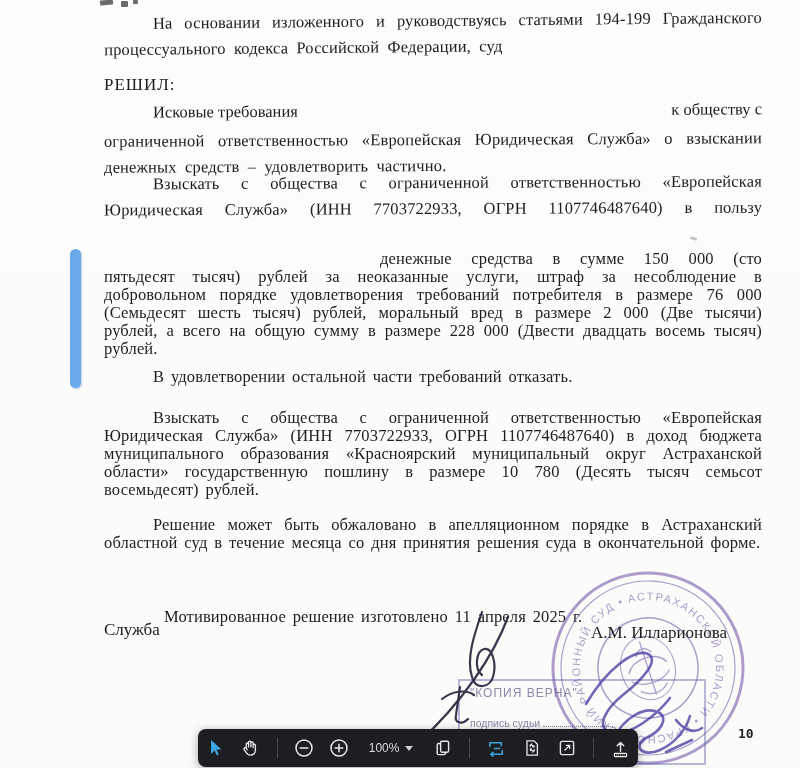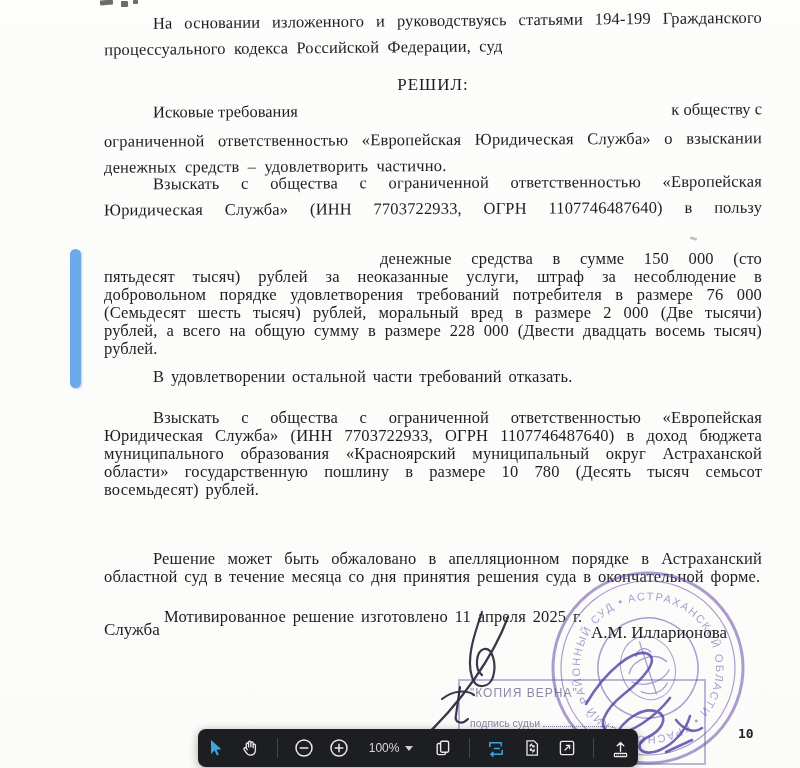--- a/index.html
+++ b/index.html
@@ -3,21 +3,21 @@
 <meta charset="utf-8">
 <style>
   html,body{margin:0;padding:0;}
   body{width:800px;height:768px;position:relative;overflow:hidden;background:#fcfcfa;}
   .page{position:absolute;inset:0;background:linear-gradient(180deg,#fdfdfc 0%,#fbfbf9 100%);
         font-family:"Liberation Serif",serif;color:#1d1d1f;}
   .par{position:absolute;left:104px;width:658px;text-align:justify;
        font-size:16.5px;line-height:26px;letter-spacing:.15px;word-spacing:4px;}
   .tight{line-height:18px;word-spacing:2.5px;}
   .indent{text-indent:49px;}
-  .heading{position:absolute;left:104px;width:658px;text-align:center;font-size:17px;letter-spacing:1px;}
+  .heading{position:absolute;left:104px;width:658px;text-align:left;font-size:17px;letter-spacing:1px;}
   .claims-line{position:absolute;left:104px;width:658px;display:flex;justify-content:space-between;font-size:16.5px;}
   .claims-left{padding-left:49px;}
   .justify-last{text-align-last:justify;}
   .judge-row-label{position:absolute;left:104px;top:620px;font-size:17px;}
   .judge-name{position:absolute;left:591px;top:623px;font-size:17px;z-index:6;}
   .page-number{position:absolute;left:738px;top:726px;font-size:13px;font-family:"DejaVu Sans Mono",monospace;color:#222;font-weight:bold;}
   .marker{position:absolute;left:70px;top:249px;width:11px;height:139px;border-radius:6px;
           background:#6aa9ea;box-shadow:1px 1px 2px rgba(80,120,180,.35);}
   .scrap{position:absolute;background:#3a3a3a;opacity:.75;border-radius:1px;}
   .noise{position:absolute;background:#8a8a8a;opacity:.5;border-radius:1px;}
@@ -70,21 +70,21 @@
 
   <div class="par indent justify-last" style="top:170px;transform:rotate(-0.25deg);">Взыскать с общества с ограниченной ответственностью «Европейская Юридическая Служба» (ИНН 7703722933, ОГРН 1107746487640) в пользу</div>
 
   <div class="marker"></div>
   <div class="par tight" style="top:250px;text-indent:276px;">денежные средства в сумме 150 000 (сто пятьдесят тысяч) рублей за неоказанные услуги, штраф за несоблюдение в добровольном порядке удовлетворения требований потребителя в размере 76 000 (Семьдесят шесть тысяч) рублей, моральный вред в размере 2 000 (Две тысячи) рублей, а всего на общую сумму в размере 228 000 (Двести двадцать восемь тысяч) рублей.</div>
 
   <div class="par tight indent" style="top:368px;">В удовлетворении остальной части требований отказать.</div>
 
   <div class="par tight indent" style="top:409px;">Взыскать с общества с ограниченной ответственностью «Европейская Юридическая Служба» (ИНН 7703722933, ОГРН 1107746487640) в доход бюджета муниципального образования «Красноярский муниципальный округ Астраханской области» государственную пошлину в размере 10 780 (Десять тысяч семьсот восемьдесят) рублей.</div>
 
-  <div class="par tight indent" style="top:516px;margin-top:34px;">Решение может быть обжаловано в апелляционном порядке в Астраханский областной суд в течение месяца со дня принятия решения суда в окончательной форме.</div>
+  <div class="par tight indent" style="top:516px;">Решение может быть обжаловано в апелляционном порядке в Астраханский областной суд в течение месяца со дня принятия решения суда в окончательной форме.</div>
 
   <div class="par tight" style="top:608px;text-indent:60px;font-family:Liberation Serif, serif;">Мотивированное решение изготовлено 11 апреля 2025 г.</div>
 
   <div class="judge-row-label">Служба</div>
 
   <div class="copy-stamp">
     <div class="l1">"КОПИЯ ВЕРНА"</div>
     <div class="l2"><span>подпись судьи</span> <span class="blank"></span></div>
   </div>
 

